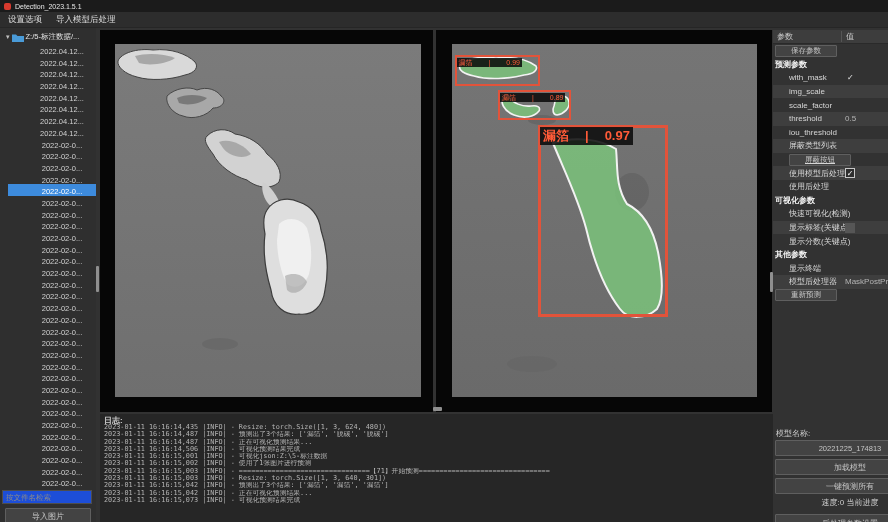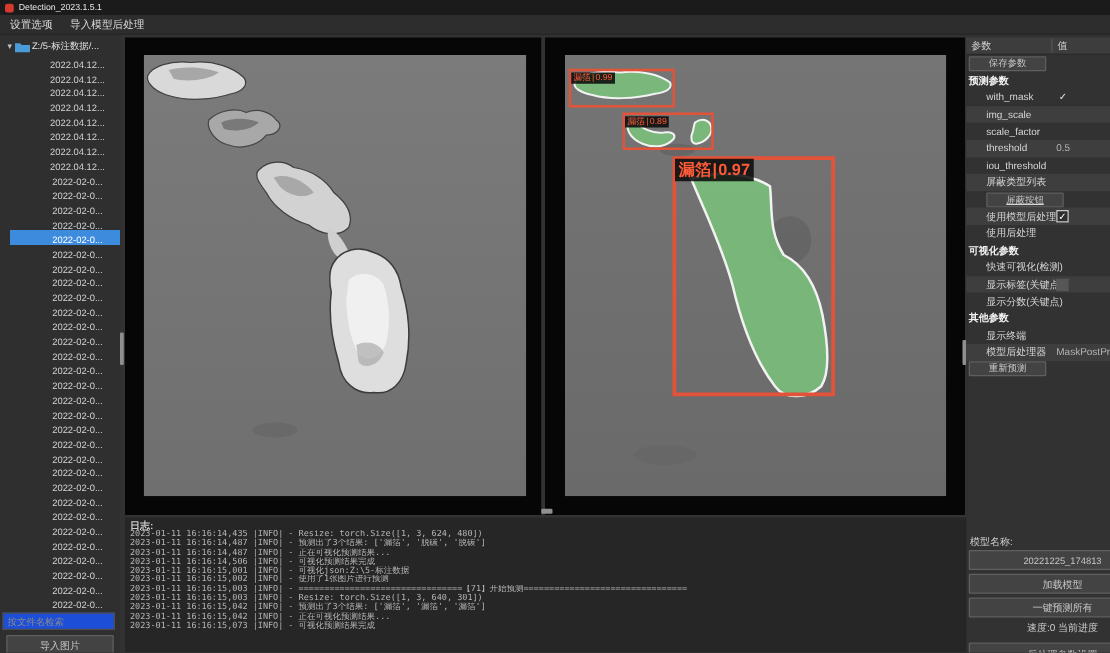--- a/index.html
+++ b/index.html
@@ -39,21 +39,21 @@
   .panel.left{left:100px;width:333px;}
   .panel.right{left:436px;width:336px;}
   .gray-img{position:absolute;display:block;}
   .panel.left .gray-img{left:15px;top:14px;}
   .panel.right .gray-img{left:16px;top:14px;}
 
   
   .det-box{position:absolute;border:2px solid var(--box-color);}
   .det-box.big{border-width:3px;}
   .det-label{position:absolute;display:inline-flex;align-items:center;background:rgba(8,8,8,.85);
-    color:var(--label-color);font-size:7px;line-height:9px;padding:0 2px;white-space:nowrap;}
+    color:var(--label-color);font-size:7px;line-height:9px;padding:0 2px;white-space:nowrap;gap:15px;}
   .det-label .div{margin:0 1px;}
   .det-label.big{font-size:13px;line-height:16px;padding:1px 3px;font-weight:bold;}
 
   
   .params{position:absolute;left:773px;top:28px;width:115px;height:494px;background:#323232;}
   .phead{display:flex;align-items:center;height:14px;background:#3d3d3d;margin-top:2px;
     border-bottom:1px solid #2a2a2a;color:#cfcfcf;font-size:8px;}
   .phead .c1{padding-left:4px;width:68px;}
   .phead .c2{border-left:1px solid #555;padding-left:4px;flex:1;}
   .prow{position:relative;display:flex;align-items:center;height:13.6px;padding-left:16px;

